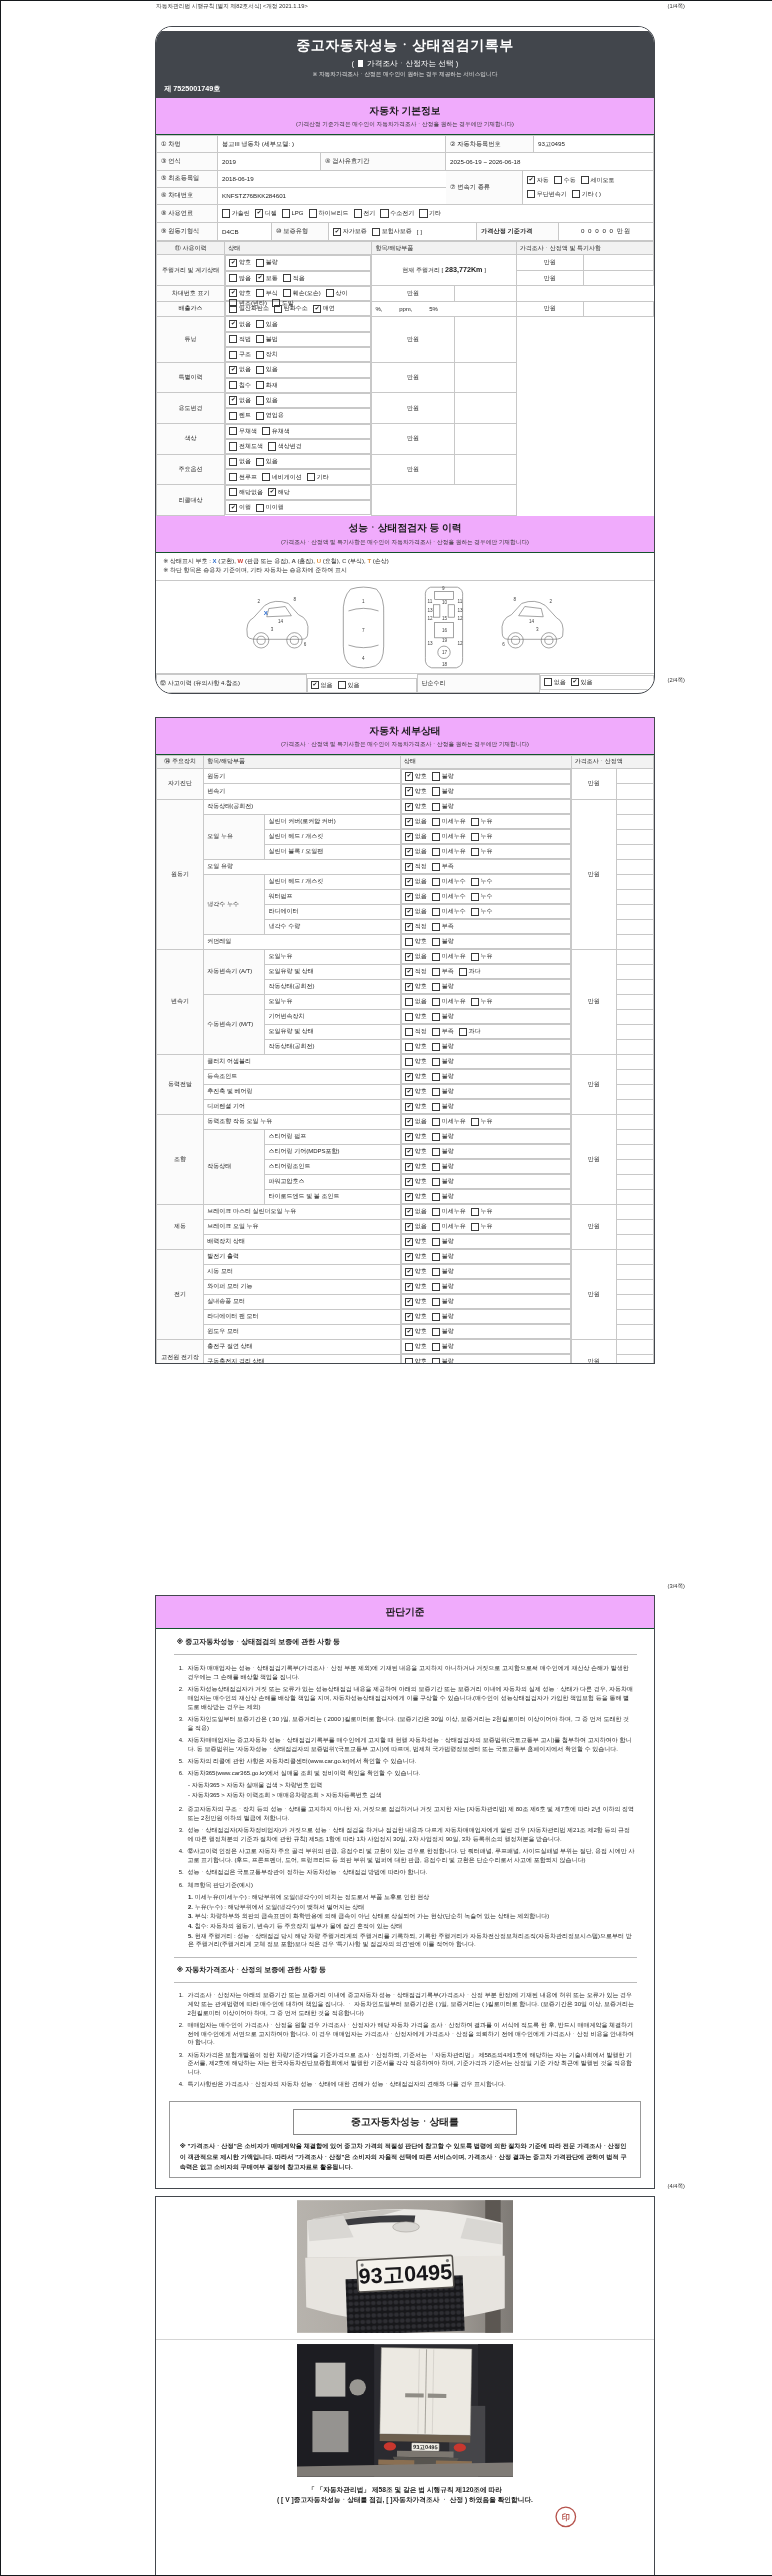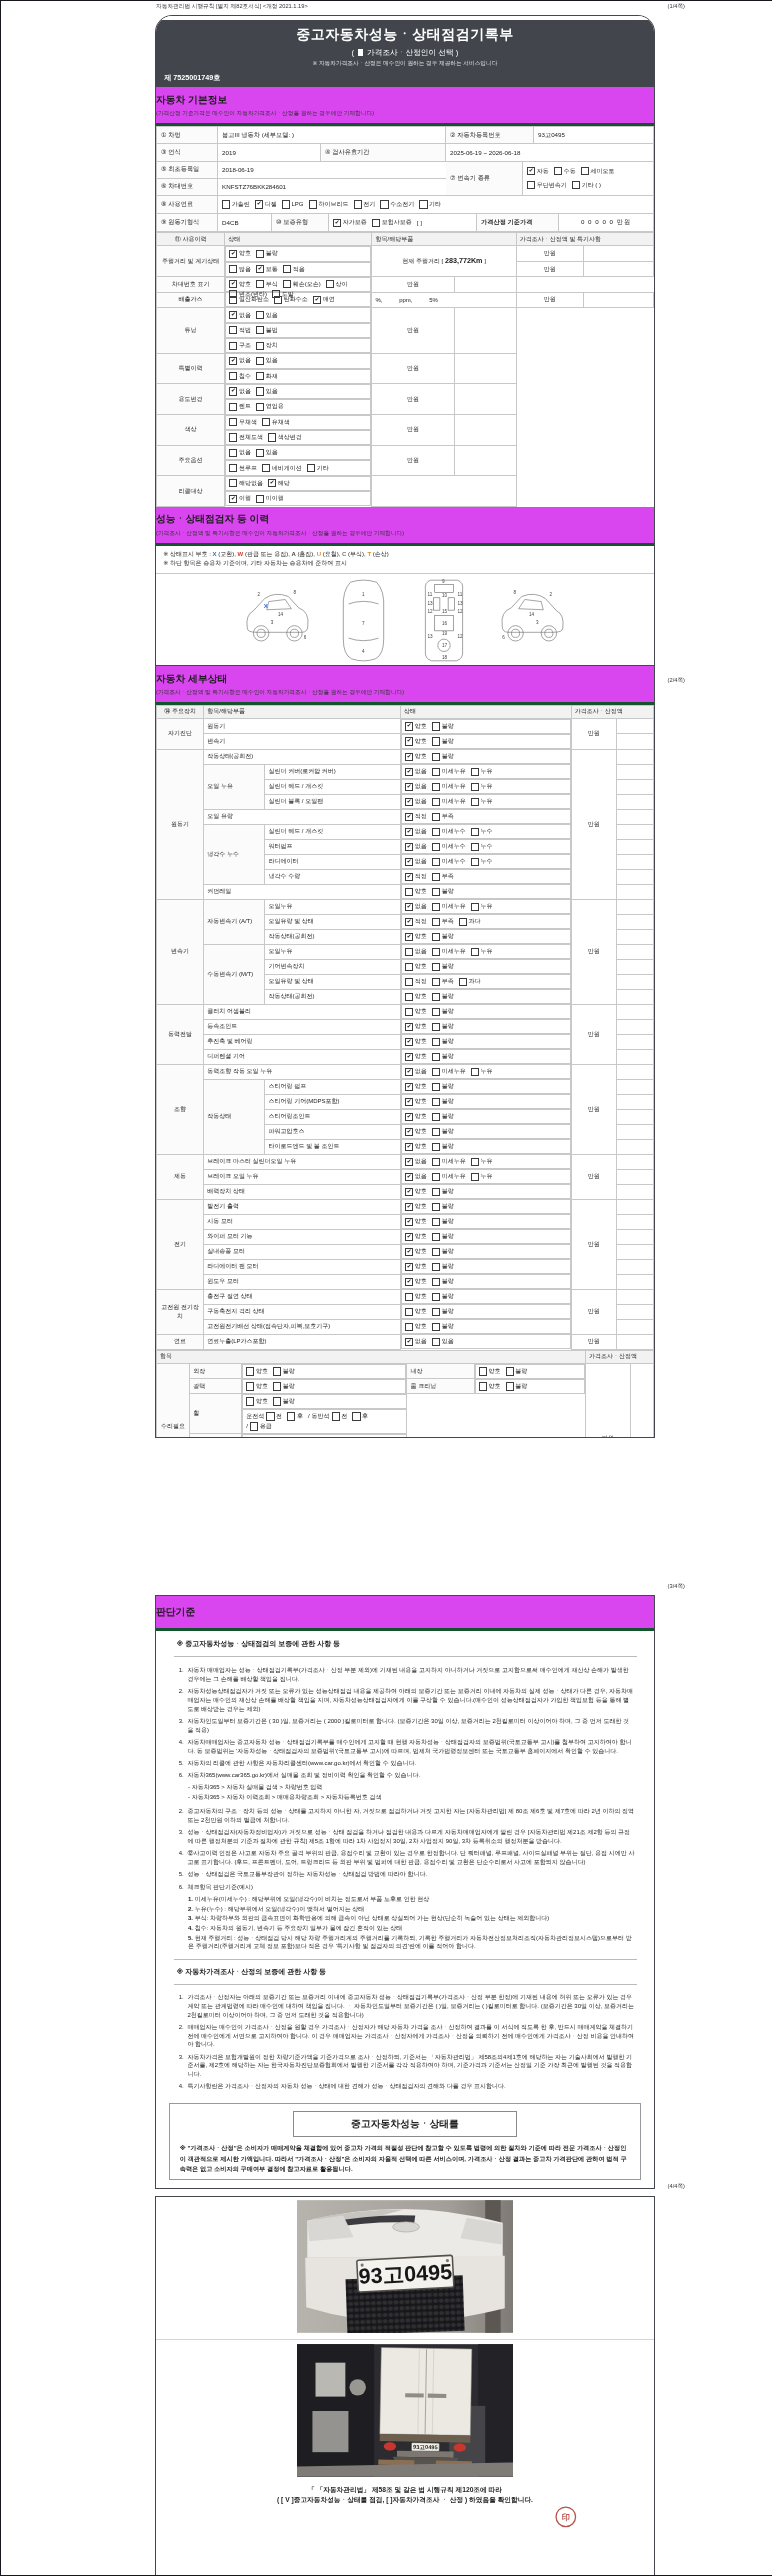--- a/index.html
+++ b/index.html
@@ -10,21 +10,21 @@
   .pagenum{position:absolute;right:88px;font-size:5.7px;color:#333;}
   .page{position:absolute;left:155px;width:500px;border:1.5px solid #43474d;background:#fff;overflow:hidden;box-sizing:border-box;}
   
   .white-strip{height:4.1px;background:#fff;}
   .band-dark{background:#42464c;color:#fff;text-align:center;padding:6.2px 8.2px 4.1px;}
   .band-dark .ttl{font-size:14px;font-weight:bold;letter-spacing:0.5px;}
   .band-dark .sub{font-size:7.7px;margin-top:3.6px;}
   .band-dark .sqr{display:inline-block;width:5.7px;height:7.2px;background:#fff;margin:0 3.6px;vertical-align:-1px;}
   .band-dark .nt{font-size:5.7px;color:#e2e2e2;margin-top:2.6px;}
   .band-dark .docno{text-align:left;font-size:7.2px;font-weight:bold;margin-top:4.6px;}
-  .band{background:#d946ef;padding:6.7px 0 5.2px;border-bottom:3px solid #14532d;}
+  .band{background:#f0abfc;text-align:center;padding:6.7px 0 5.2px;border-bottom:1px solid #14532d;}
   .band h2{margin:0;font-size:9.8px;font-weight:bold;color:#1c1c1c;}
   .band .note{font-size:5.7px;margin-top:3.1px;color:#333;}
   .band.solo{padding:10.3px 0 8.8px;}
   
   table{border-collapse:collapse;width:100%;table-layout:fixed;}
   th,td{border:0.5px solid #c8c8c8;padding:1.5px 3.1px;font-size:6px;vertical-align:middle;word-break:break-all;}
   th{background:#f2f2f2;font-weight:normal;text-align:left;}
   .lab{background:#fbfbfb;}
   .ctr{text-align:center;}
   .price{text-align:center;color:#222;}
@@ -83,26 +83,26 @@
   .seal{position:absolute;right:77px;top:27px;width:21.6px;height:21.6px;}
 </style>
 </head>
 <body>
 
 <div class="frame"></div>
 
 <div class="meta">자동차관리법 시행규칙 [별지 제82호서식] &lt;개정 2021.1.19&gt;</div>
 <div class="pagenum" style="top:2.6px;">(1/4쪽)</div>
 
-<div class="page" id="page1" style="top:15px;height:668px;border-radius:17px;">
+<div class="page" id="page1" style="top:26px;height:668px;border-radius:17px;">
   <div class="white-strip"></div>
   <div class="band-dark">
     <div class="ttl">중고자동차성능ㆍ상태점검기록부</div>
     <div class="sub">
-      <span>(</span><span class="sqr"></span><span>가격조사ㆍ산정인이 선택</span> <span>)</span>
+      <span>(</span><span class="sqr"></span><span>가격조사ㆍ산정자는 선택</span> <span>)</span>
     </div>
     <div class="nt">※ 자동차가격조사ㆍ산정은 매수인이 원하는 경우 제공하는 서비스입니다</div>
     <div class="docno">제 7525001749호</div>
   </div>
 
   <div class="band">
     <h2>자동차 기본정보</h2>
     <div class="note">(가격산정 기준가격은 매수인이 자동차가격조사ㆍ산정을 원하는 경우에만 기재합니다)</div>
   </div>
 
@@ -587,21 +587,21 @@
             </span>
           </td>
       </tr>
     </tbody>
   </table>
 
 </div>
 
 <div class="pagenum" style="top:677px;">(2/4쪽)</div>
 
-<div class="page" id="page2" style="top:665px;height:773px;">
+<div class="page" id="page2" style="top:717px;height:647px;">
   <div class="band">
     <h2>자동차 세부상태</h2>
     <div class="note">(가격조사ㆍ산정액 및 특기사항은 매수인이 자동차가격조사ㆍ산정을 원하는 경우에만 기재합니다)</div>
   </div>
 
   <table id="detail-table">
     <colgroup>
         <col style="width:47px">
         <col style="width:61px">
         <col style="width:135px">

